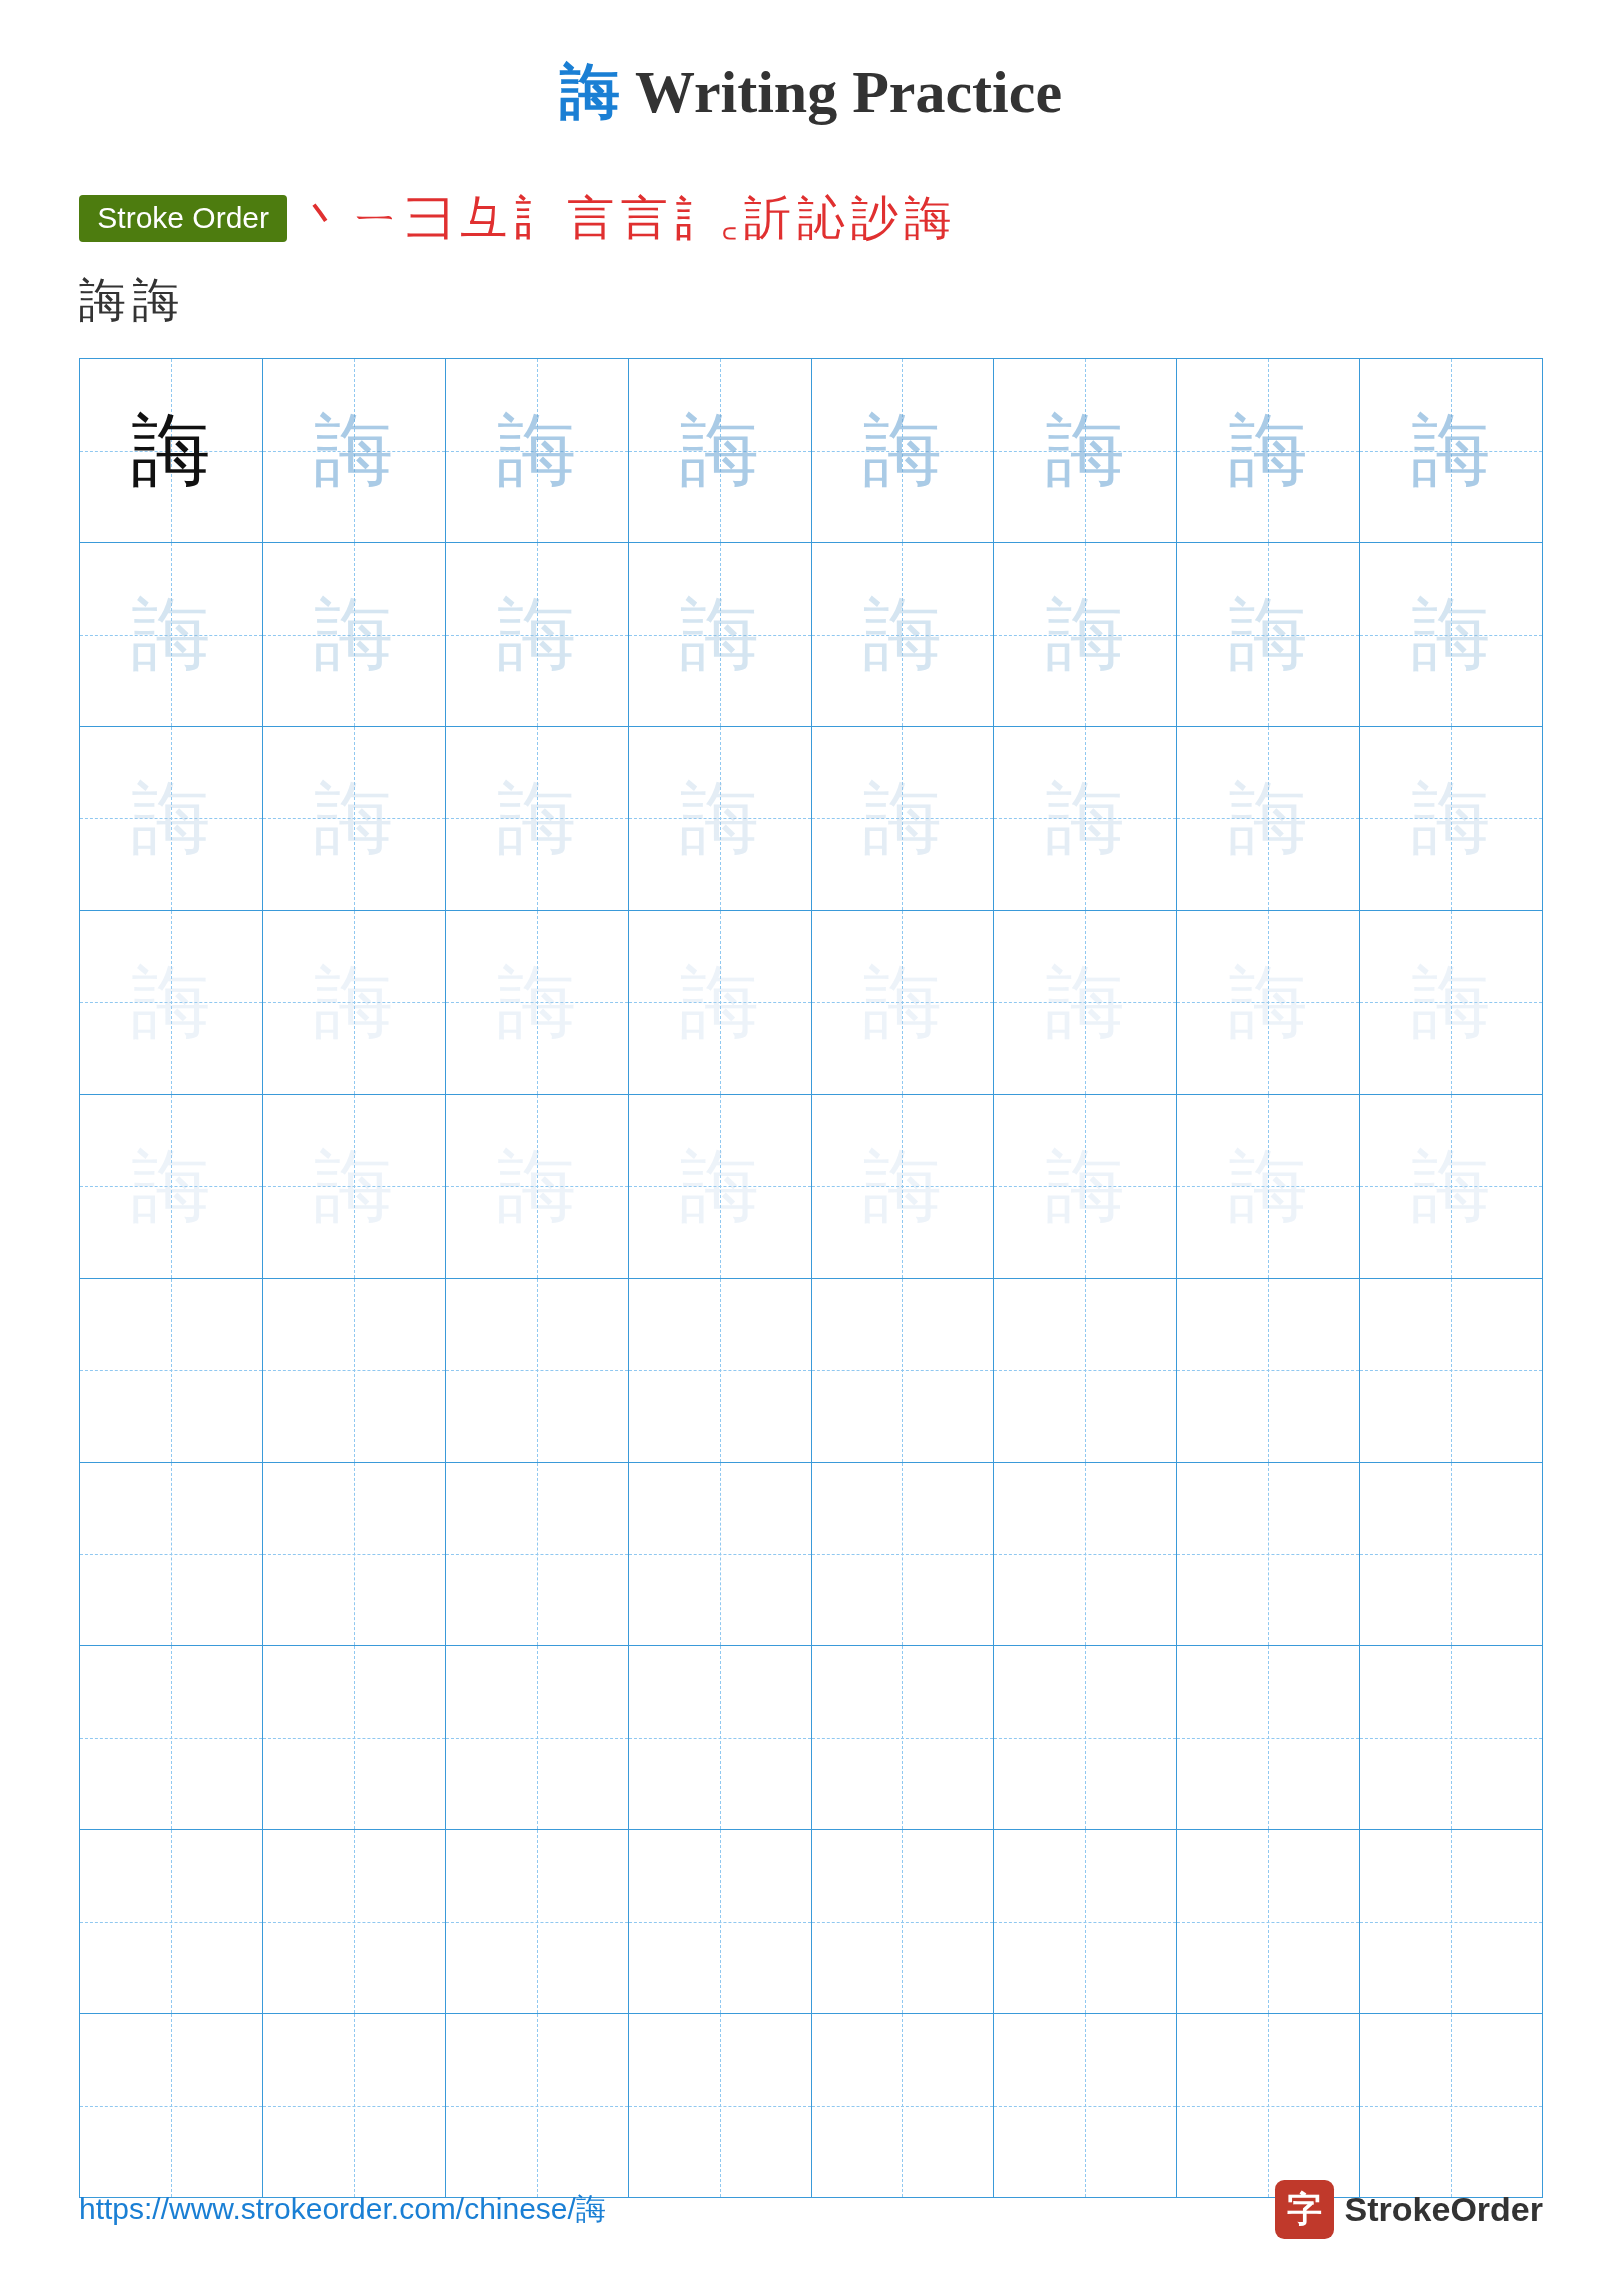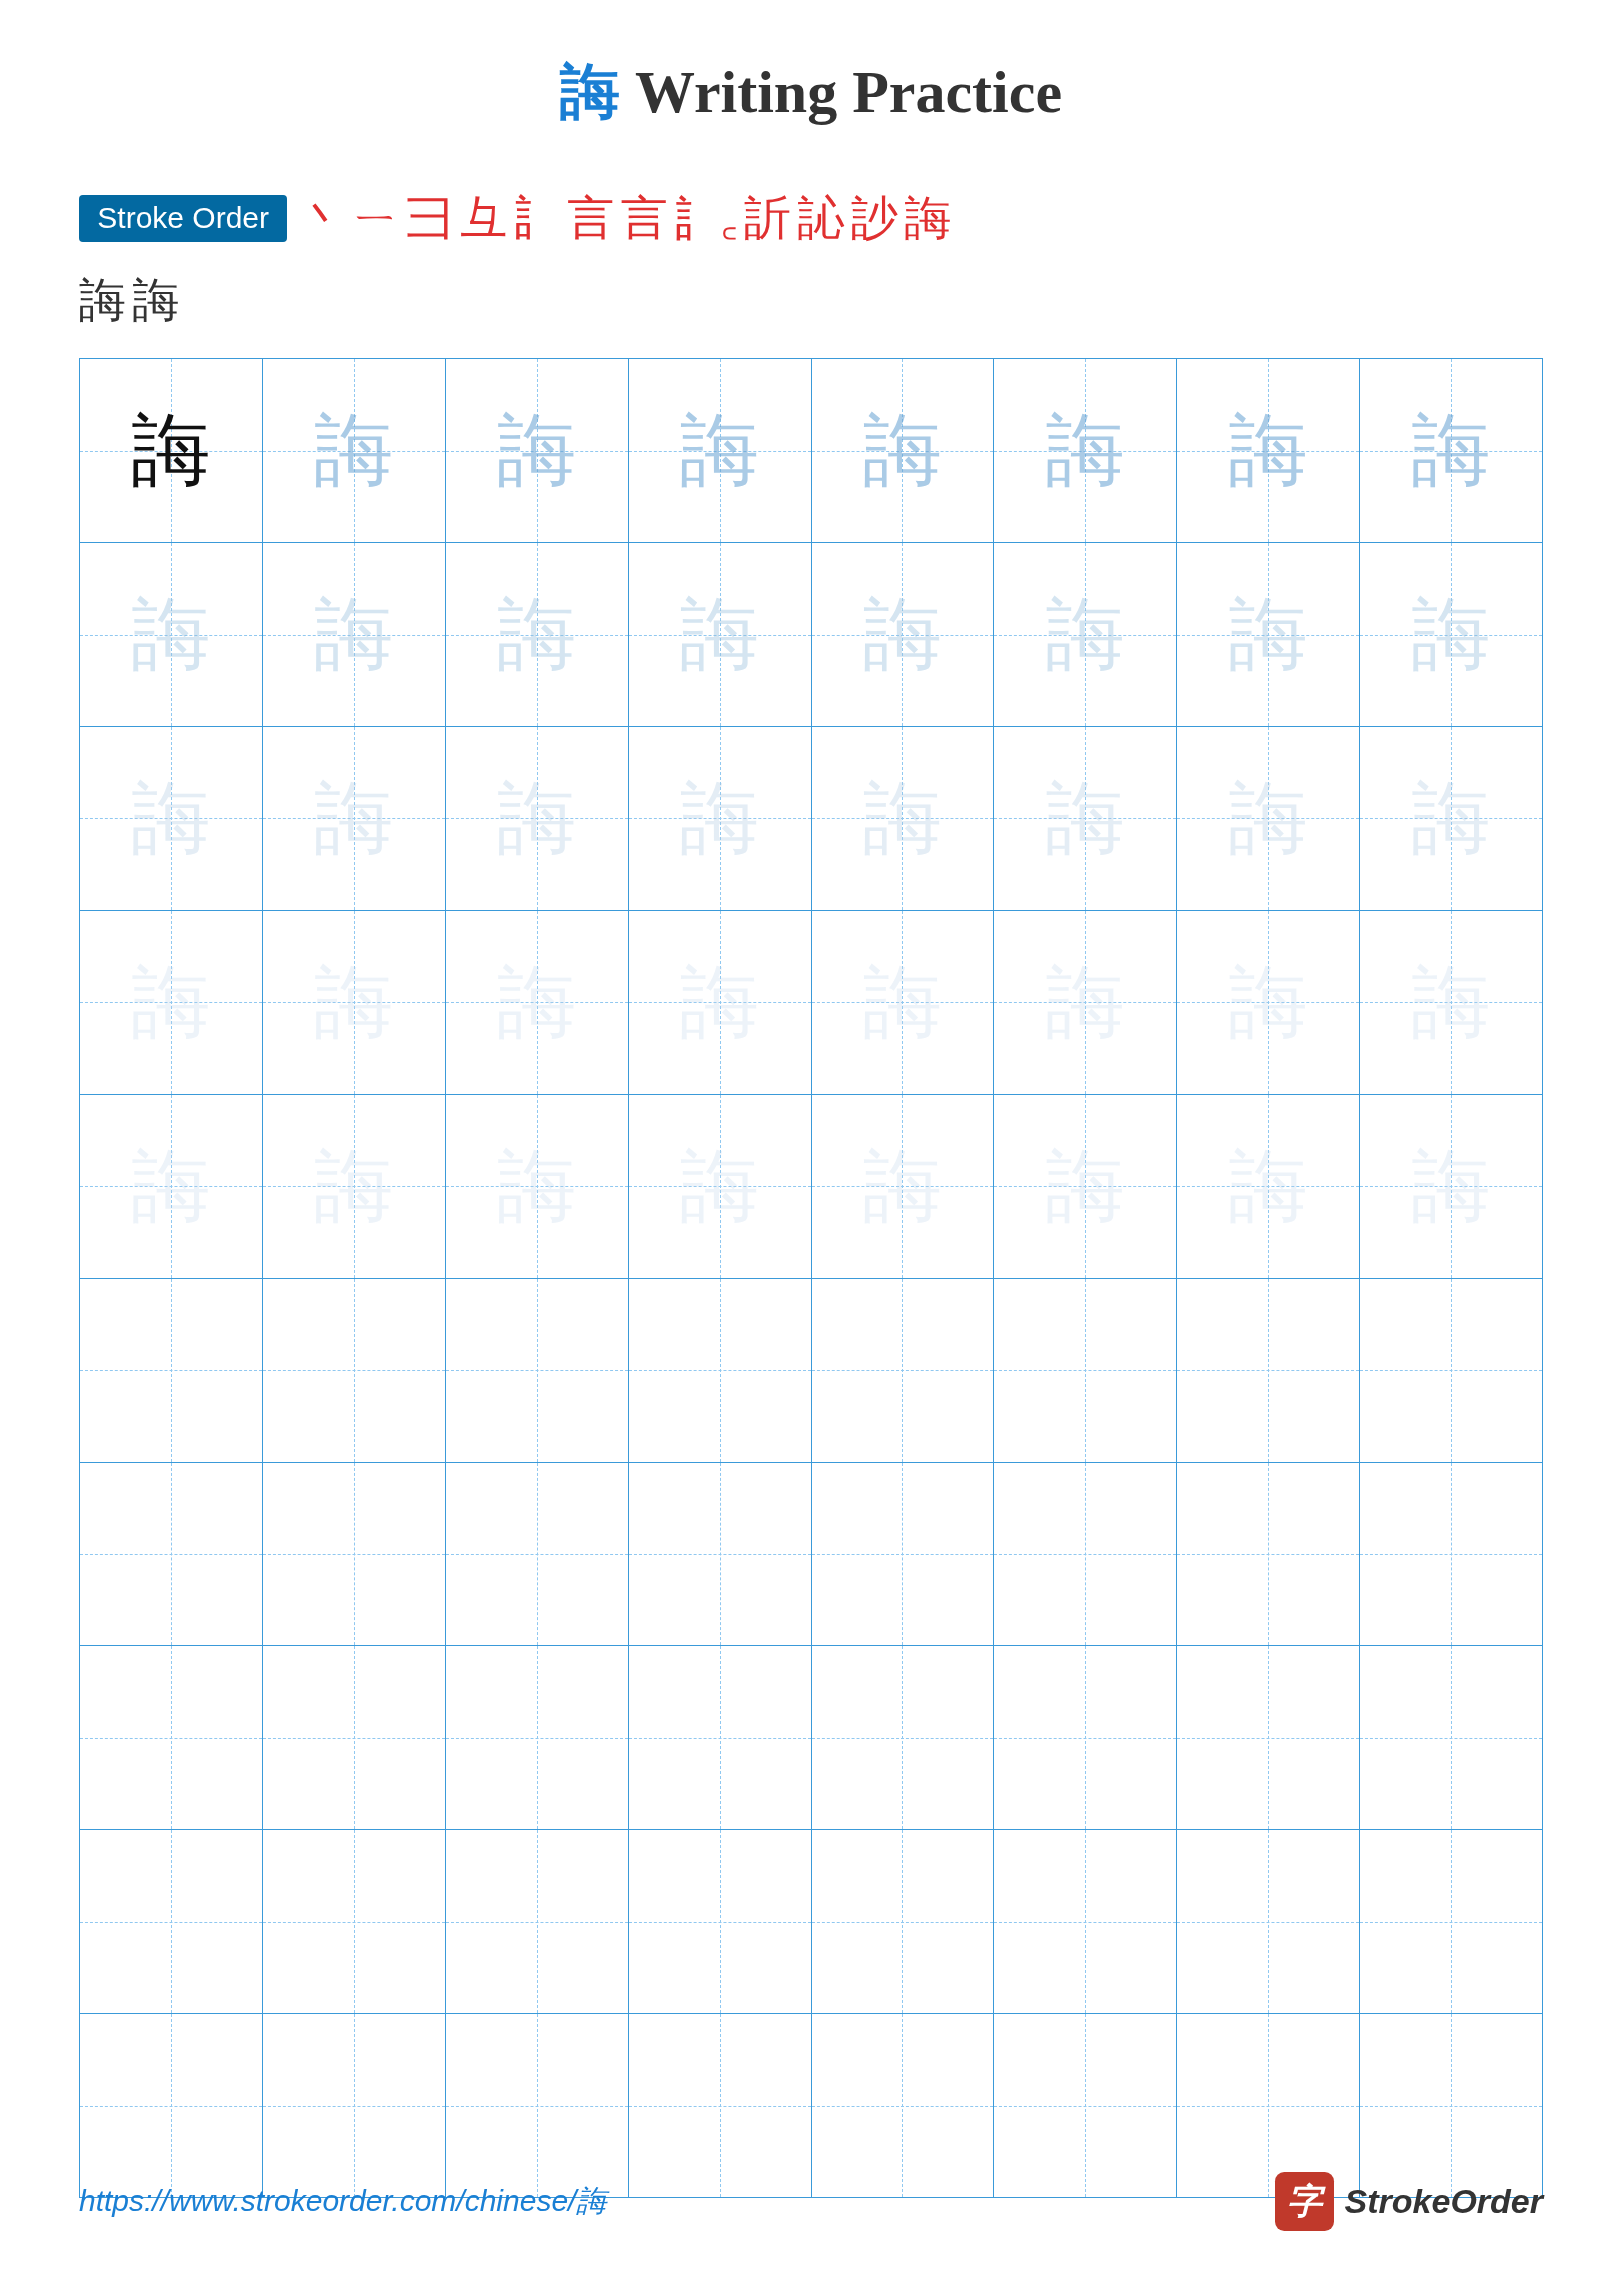--- a/index.html
+++ b/index.html
@@ -25,21 +25,21 @@
 
     .stroke-order-section {
       display: flex;
       flex-wrap: wrap;
       align-items: center;
       margin-bottom: 26px;
       font-size: 47px;
       gap: 11.8px;
     }
     .stroke-order-badge {
-      background: #0369a1;
+      background: #4d7c0f;
       color: #fff;
       font-size: 30px;
       font-family: sans-serif;
       padding: 6.5px 18.3px;
       border-radius: 3.9px;
       white-space: nowrap;
     }
     .stroke-order-chars {
       display: flex;
       flex-wrap: wrap;
@@ -122,27 +122,26 @@
     }
     .char-light-3 {
       color: rgba(170,200,225,0.32);
     }
     .char-light-4 {
       color: rgba(185,210,230,0.26);
     }
 
     .footer {
       position: absolute;
-      bottom: 64px;
+      bottom: 56px;
       left: 79px;
       right: 79px;
       display: flex;
       align-items: center;
       justify-content: space-between;
-      font-style: italic;
     }
     .footer-url {
       color: #1a7fd4;
       font-size: 30px;
       font-family: sans-serif;
       text-decoration: none;
     }
     .footer-logo {
       display: flex;
       align-items: center;

